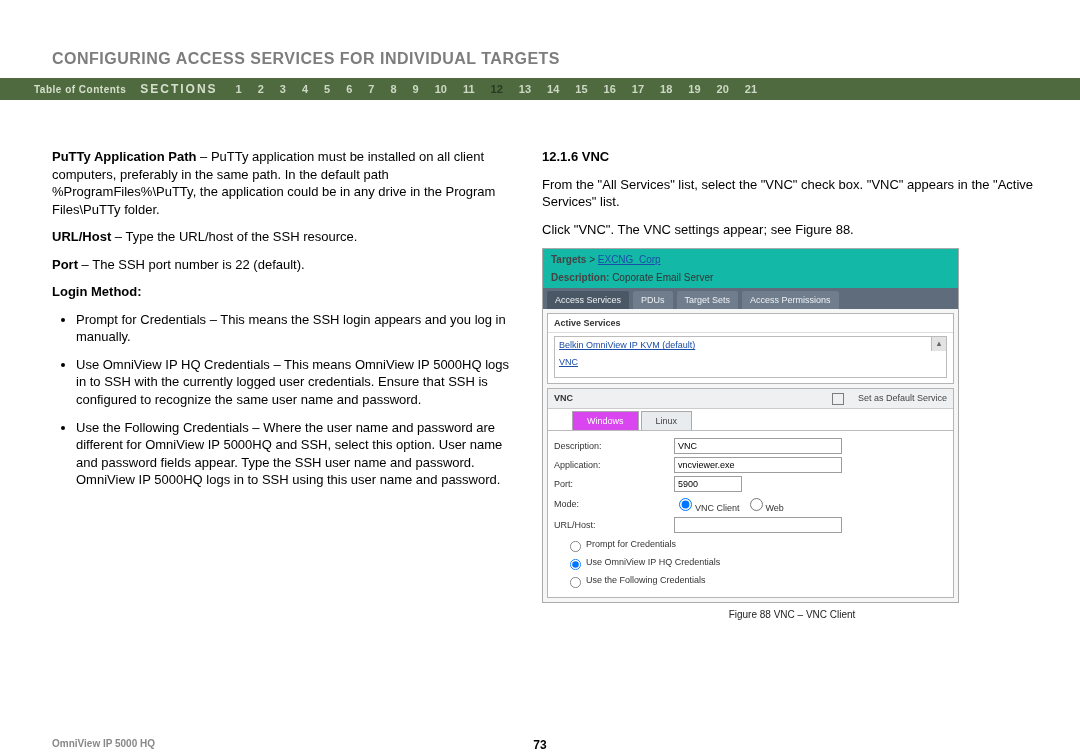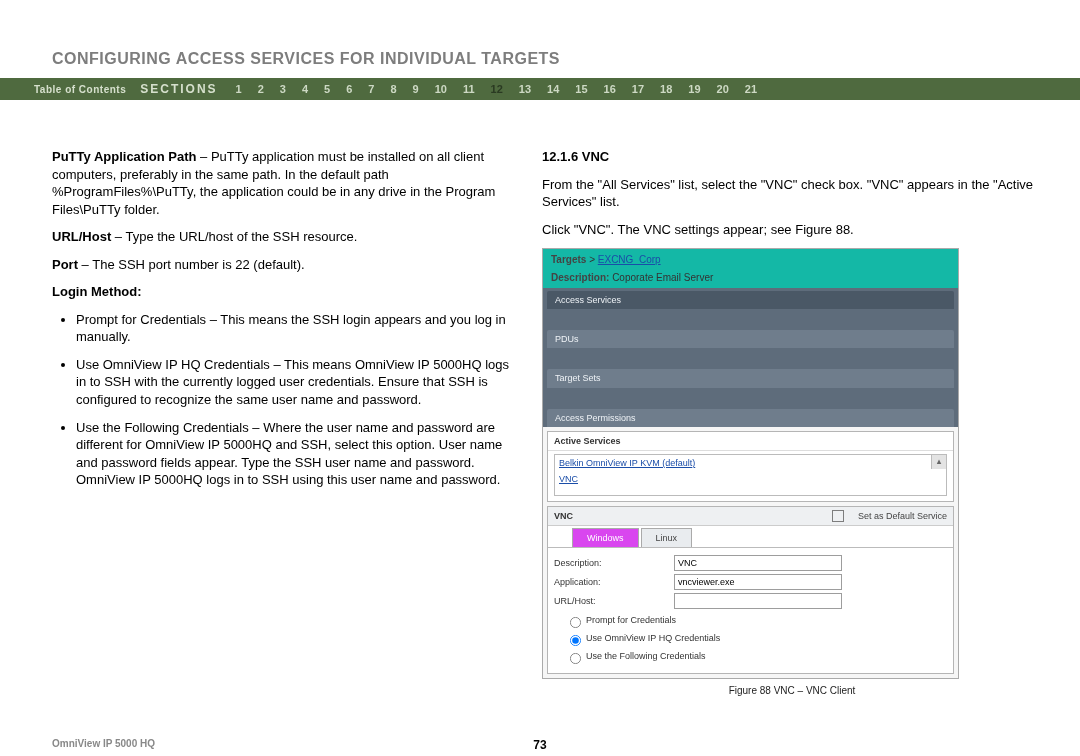--- a/index.html
+++ b/index.html
@@ -75,21 +75,21 @@
     background: #f6f6f6;
     margin-top: 10px;
     width: 415px;
     font-size: 10px;
     color: #333;
   }
   .fig-header { padding: 4px 8px; background: #14b8a6; }
   .fig-header b { color:#444; }
   .breadcrumb-link { color:#1a4da8; text-decoration:underline; }
   .tabs-row {
-    display:flex; gap:21px; background:#5e6c7b; padding:3px 4px 0 4px;flex-direction:column;
+    display:flex; gap:4px; background:#5e6c7b; padding:3px 4px 0 4px;
   }
   .tab {
     background:#6f7d8c; color:#eef2f6; font-size:9px; padding:3px 8px;
     border-radius:2px 2px 0 0;
   }
   .tab.active { background:#4a5866; }
   .active-services {
     background:#fff; border:1px solid #b5b5b5; margin:4px; padding-bottom:2px;
   }
   .active-services .as-head {
@@ -195,20 +195,29 @@
         <div class="form-body">
           <div class="form-row">
               <span class="lbl">Description:</span>
               <input type="text" value="VNC" style="">
             </div>
           <div class="form-row">
               <span class="lbl">Application:</span>
               <input type="text" value="vncviewer.exe" style="">
             </div>
           <div class="form-row">
+              <span class="lbl">Port:</span>
+              <input type="text" style="width: 60px;" value="5900">
+            </div>
+          <div class="form-row"><span class="lbl">Mode:</span>
+            <label><input type="radio" checked="" style=""><span>VNC Client</span></label>
+            &nbsp;&nbsp;
+            <label><input type="radio" style=""><span>Web</span></label>
+          </div>
+          <div class="form-row">
               <span class="lbl">URL/Host:</span>
               <input type="text" style="">
             </div>
           <div class="radio-group" style="margin:4px 0 0 10px" id="cred-opts">
               <label><input type="radio" name="cred" style=""><span>Prompt for Credentials</span></label>
               <label><input type="radio" name="cred" checked="" style=""><span>Use OmniView IP HQ Credentials</span></label>
               <label><input type="radio" name="cred" style=""><span>Use the Following Credentials</span></label>
             </div>
         </div>
       </div>

